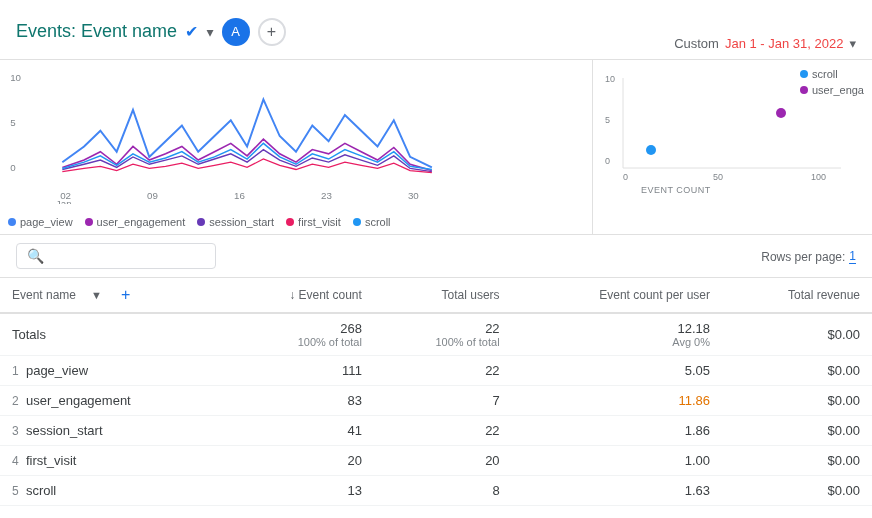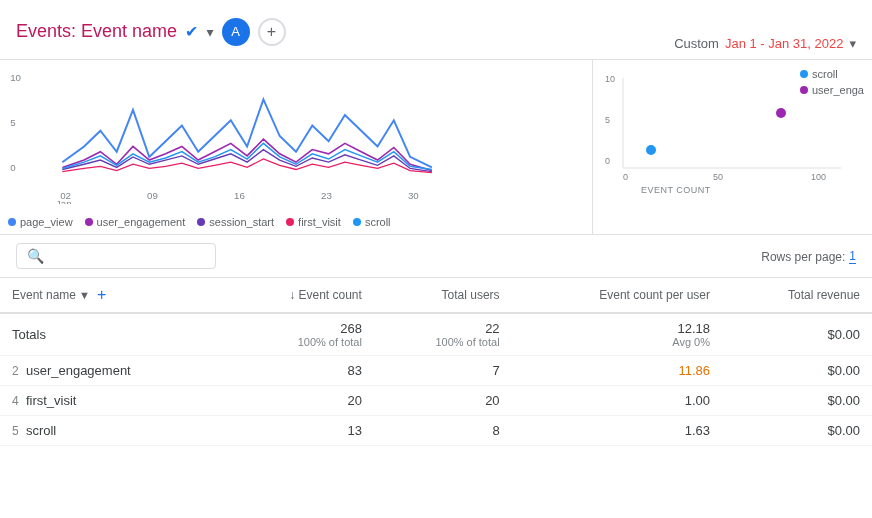--- a/index.html
+++ b/index.html
@@ -1,20 +1,20 @@
 <!DOCTYPE html>
 <html><head>
   <meta charset="utf-8">
   <style>
     * { box-sizing: border-box; margin: 0; padding: 0; }
     body { font-family: 'Google Sans', Arial, sans-serif; font-size: 13px; background: #fff; color: #3c4043; width: 872px; height: 518px; overflow: hidden; }
 
     .header { display: flex; align-items: center; justify-content: space-between; padding: 12px 16px 8px 16px; border-bottom: 1px solid #e0e0e0; }
     .header-left { display: flex; align-items: center; gap: 8px; }
-    .page-title { font-size: 18px; font-weight: 400; color: #be185d; }
+    .page-title { font-size: 18px; font-weight: 400; color: #0f766e; }
     .check-icon { color: #1a73e8; font-size: 16px; }
     .dropdown-icon { color: #5f6368; font-size: 14px; cursor: pointer; }
     .avatar-circle { width: 28px; height: 28px; border-radius: 50%; background: #1a73e8; color: #fff; display: flex; align-items: center; justify-content: center; font-size: 13px; font-weight: 500; }
     .add-comparison { width: 28px; height: 28px; border-radius: 50%; border: 2px solid #dadce0; color: #5f6368; display: flex; align-items: center; justify-content: center; font-size: 16px; cursor: pointer; }
     .header-right { display: flex; align-items: center; gap: 6px; font-size: 13px; color: #5f6368; margin-top: 24px; }
     .date-range { color: #ef4444; font-weight: 500; cursor: pointer; }
 
     .chart-area { display: flex; height: 175px; border-bottom: 1px solid #e0e0e0; }
     .line-chart { flex: 1; position: relative; padding: 8px 8px 30px 8px; overflow: hidden; }
     .chart-legend { display: flex; align-items: center; gap: 12px; position: absolute; bottom: 6px; left: 8px; flex-wrap: wrap; }
@@ -35,21 +35,21 @@
     thead tr { border-bottom: 2px solid #e0e0e0; }
     th { padding: 8px 12px; text-align: left; font-size: 12px; font-weight: 500; color: #5f6368; white-space: nowrap; }
     th.numeric { text-align: right; }
     td { padding: 7px 12px; font-size: 13px; border-bottom: 1px solid #f1f3f4; }
     td.numeric { text-align: right; }
     td.orange { color: #e37400; text-align: right; }
     .totals-row td { font-weight: 500; color: #3c4043; }
     .totals-row td .sub { font-size: 11px; color: #80868b; font-weight: 400; display: block; }
     .row-num { color: #80868b; font-size: 12px; }
     .add-btn { color: #1a73e8; cursor: pointer; margin-left: 4px; font-size: 16px; }
-    .col-header-with-arrow { display: flex; align-items: center; gap: 3px; cursor: pointer; text-align: center; }
+    .col-header-with-arrow { display: flex; align-items: center; gap: 15px; cursor: pointer; text-align: center; }
     .sort-arrow { color: #5f6368; font-size: 11px; }
 
     svg.line-chart-svg { width: 100%; height: 100%; }
   </style>
 </head>
 <body>
 
 <div class="header">
   <div class="header-left">
     <span class="page-title">Events: Event name</span>
@@ -190,32 +190,52 @@
           <span>22</span>
           <span class="sub">100% of total</span>
         </td>
         <td class="numeric">
           <span>12.18</span>
           <span class="sub">Avg 0%</span>
         </td>
         <td class="numeric">$0.00</td>
       </tr>
 
+    <tr>
+    <td>
+      <span class="row-num">1</span>
+      &nbsp;<span class="link">page_view</span>
+    </td>
+    <td class="numeric">111</td>
+    <td class="numeric">22</td>
+    <td class="numeric">5.05</td>
+    <td class="numeric">$0.00</td>
+  </tr>
         <tr>
     <td>
       <span class="row-num">2</span>
       &nbsp;<span class="link">user_engagement</span>
     </td>
     <td class="numeric">83</td>
     <td class="numeric">7</td>
     <td class="orange">11.86</td>
     <td class="numeric">$0.00</td>
   </tr>
         <tr>
     <td>
+      <span class="row-num">3</span>
+      &nbsp;<span class="link">session_start</span>
+    </td>
+    <td class="numeric">41</td>
+    <td class="numeric">22</td>
+    <td class="numeric">1.86</td>
+    <td class="numeric">$0.00</td>
+  </tr>
+        <tr>
+    <td>
       <span class="row-num">4</span>
       &nbsp;<span class="link">first_visit</span>
     </td>
     <td class="numeric">20</td>
     <td class="numeric">20</td>
     <td class="numeric">1.00</td>
     <td class="numeric">$0.00</td>
   </tr>
         <tr>
     <td>

